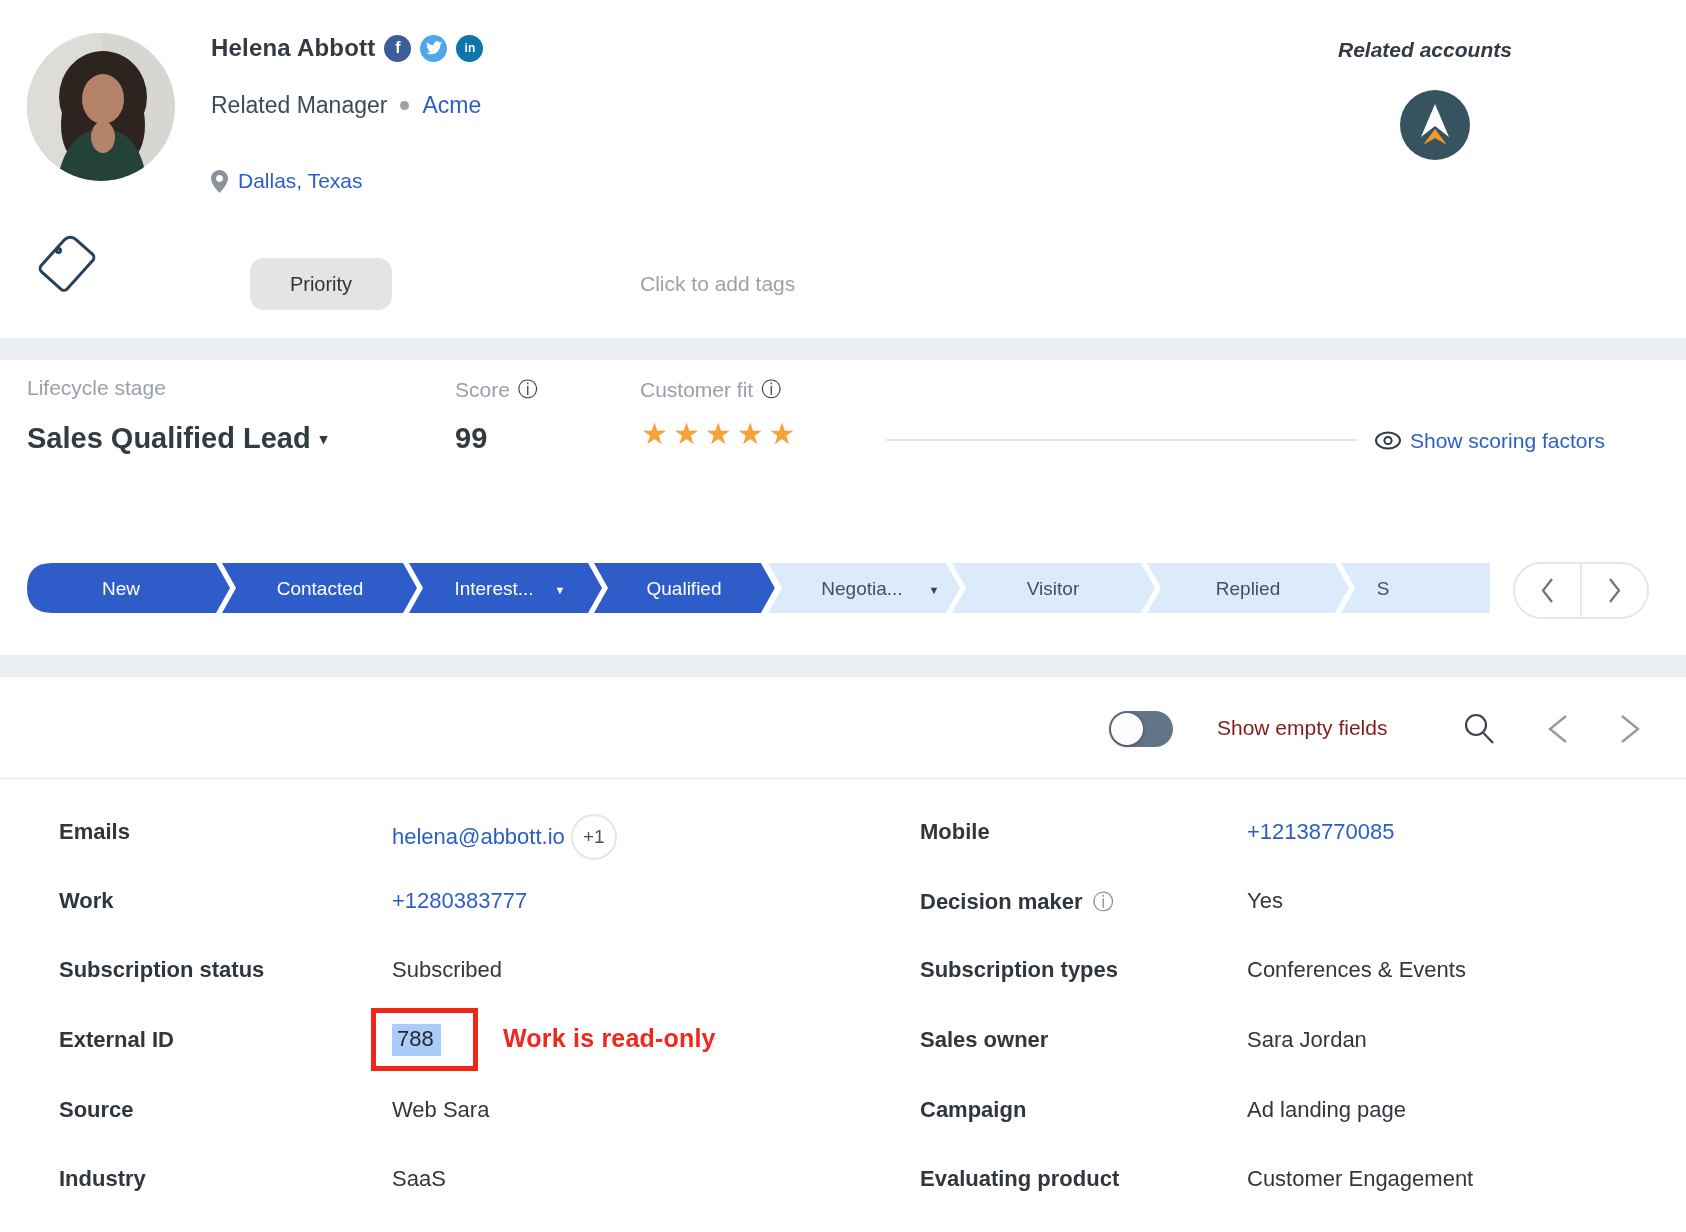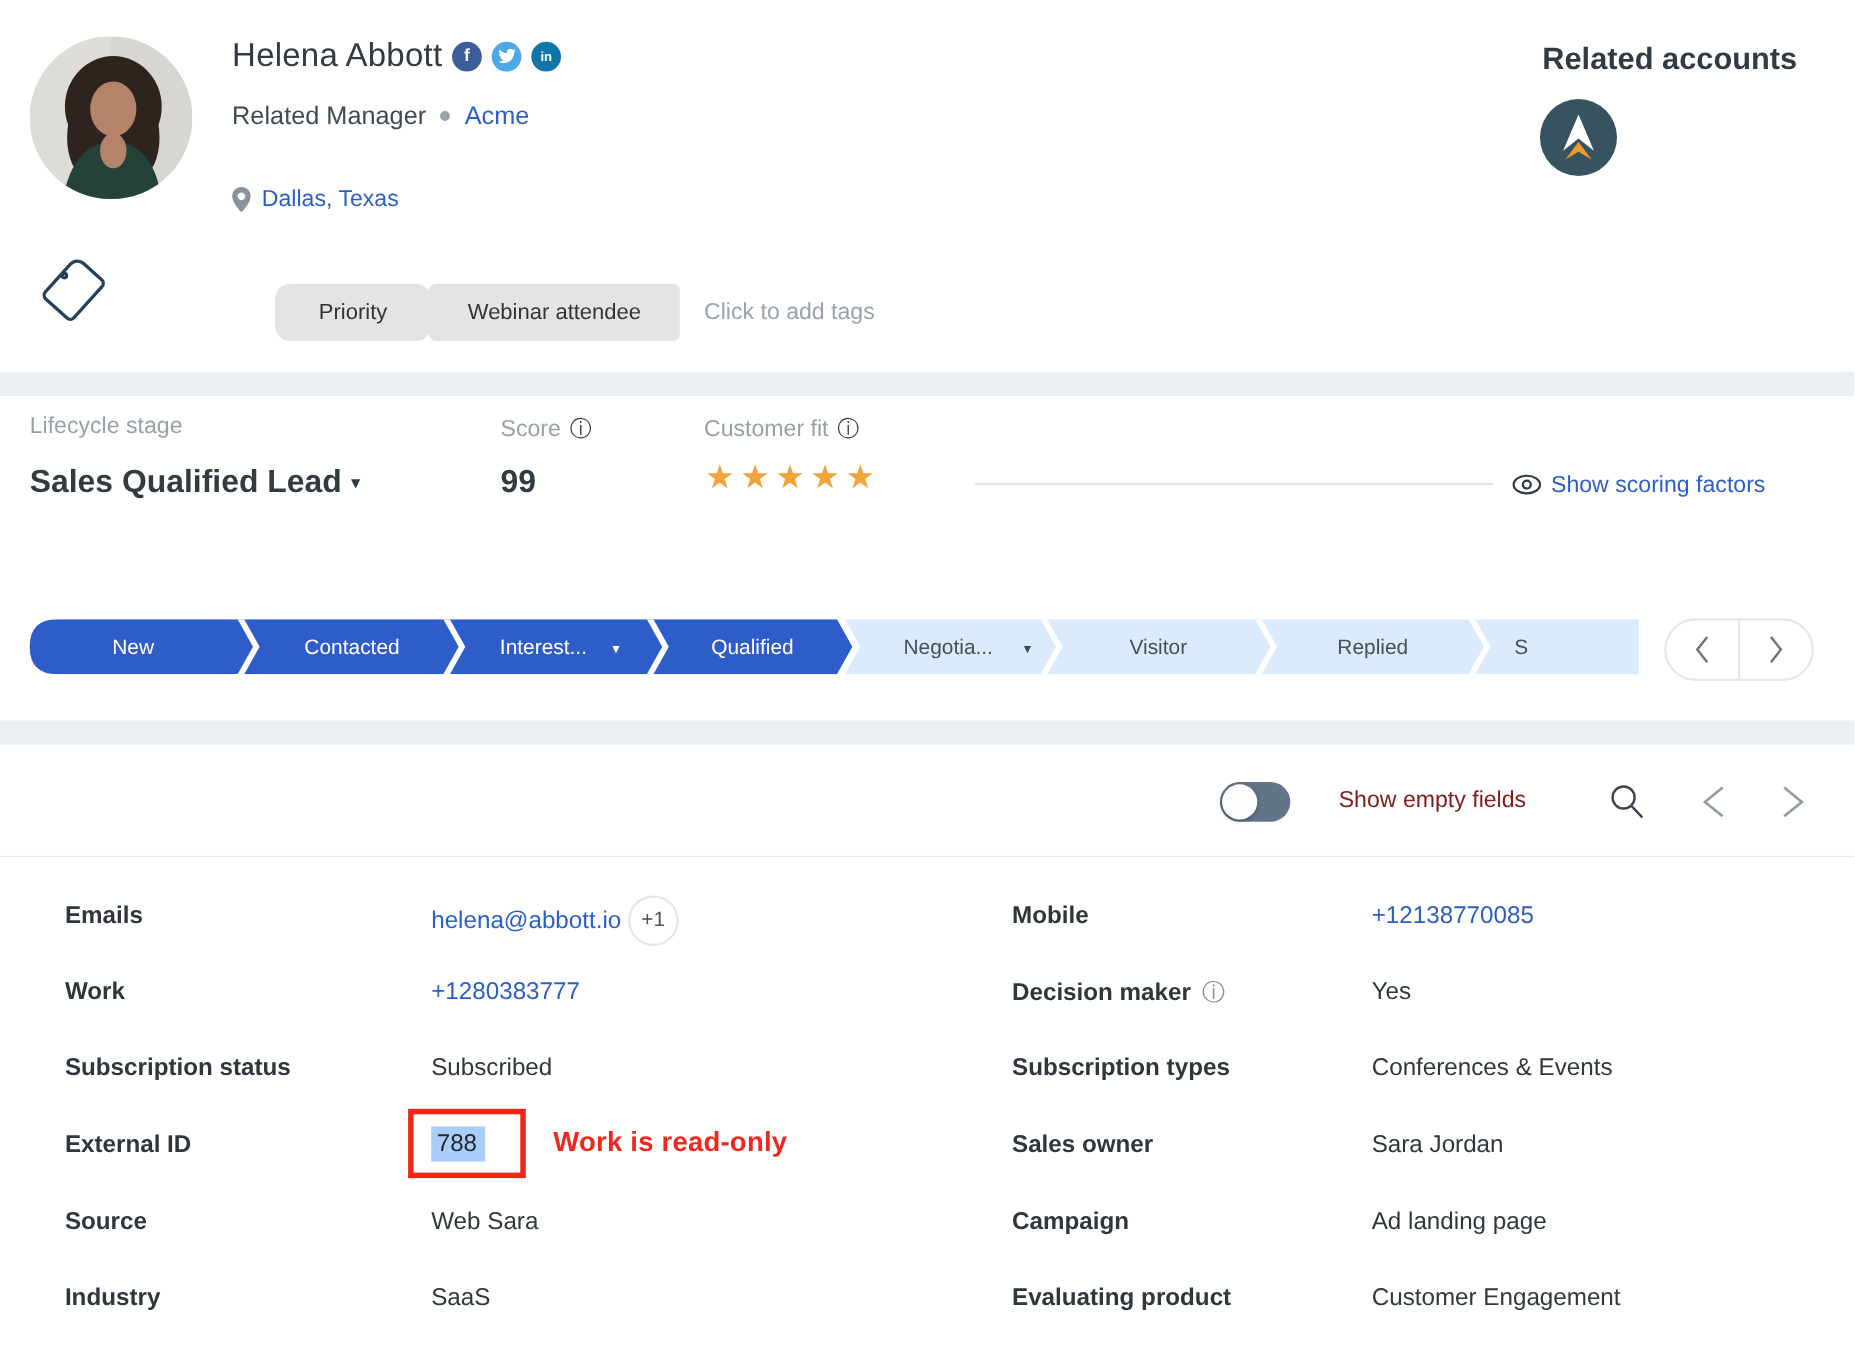--- a/index.html
+++ b/index.html
@@ -8,40 +8,40 @@
     position: relative; width: 1686px; height: 1232px;
     background: #fff; overflow: hidden;
     font-family: "Liberation Sans", sans-serif; color:#333b42;
   }
   .abs { position: absolute; }
   svg text { font-family: "Liberation Sans", sans-serif; }
 
   
   .avatar { left:27px; top:33px; width:148px; height:148px; border-radius:50%; overflow:hidden; }
   .name-row { left:211px; top:34px; display:flex; align-items:center; gap:9px; }
-  .person-name { font-size:30px; font-weight:400; color:#323b43; letter-spacing:.2px; }
+  .person-name { font-size:24px; font-weight:700; color:#323b43; letter-spacing:.2px; }
   .soc { width:27px; height:27px; border-radius:50%; display:flex; align-items:center; justify-content:center; color:#fff; }
   .soc.fb { background:#3f5c9a; font-weight:700; font-size:16px; }
   .soc.li { background:#0e76a8; font-weight:700; font-size:12px; }
   .soc.tw { background:#4da7e8; }
   .subtitle-row { left:211px; top:92px; display:flex; align-items:center; gap:13px; font-size:23px; }
   .job-title { color:#3f4a54; }
   .dot-sep { width:9px; height:9px; border-radius:50%; background:#9aa3ab; }
   a.link, .link { color:#2c5fc6; text-decoration:none; cursor:pointer; }
   .loc-row { left:211px; top:169px; display:flex; align-items:center; gap:10px; font-size:21px; }
 
   .tag-icon-box { left:31px; top:226px; width:74px; height:78px; }
   .tag-body { position:absolute; left:17px; top:12px; width:38px; height:50px;
     border:3px solid #26425b; border-radius:6px 6px 10px 6px; transform:rotate(-138deg); }
   .tag-hole { position:absolute; left:24px; top:21px; width:7px; height:7px; border:3px solid #26425b; border-radius:50%; }
   .chip { position:absolute; top:258px; height:52px; background:#e4e4e4; border-radius:6px;
     display:flex; align-items:center; justify-content:center; font-size:20px; color:#333; cursor:pointer; }
   .add-tags { left:640px; top:272px; font-size:21px; color:#9aa3ac; cursor:text; }
 
-  .related-label { left:1402px; top:38px; font-size:28px; font-weight:600; color:#323b44; }
+  .related-label { left:1338px; top:38px; font-size:21px; font-weight:600; color:#323b44;font-style:italic; }
 
   .band { left:0; width:1686px; height:22px; background:#ebeef3; }
 
   .mini-label { font-size:21px; color:#98a1a9; display:flex; align-items:center; gap:8px; }
   .big-value { font-size:29px; font-weight:700; color:#333b42; display:flex; align-items:center; gap:9px; }
   .caret { font-size:15px; color:#333b42; }
   .info-glyph { font-size:20px; color:#3a4249; font-style:normal; }
   .stars { font-size:30px; color:#f2a33c; letter-spacing:5px; }
   .score-hr { left:886px; top:439px; width:472px; height:2px; background:#e2e6eb; }
   .show-scoring { left:1410px; top:429px; font-size:21px; }
@@ -119,23 +119,20 @@
       <path d="M23,55 L35,39 L47,55 L35,48 Z" fill="#ef9a2d"></path>
     </svg>
   </div>
 
   <div class="abs tag-icon-box">
     <div class="tag-body"></div>
     <div class="tag-hole"></div>
   </div>
   <div class="chip" style="left:250px; width:142px;border-radius:14px;">
     <span>Priority</span>
-  </div>
-  <div class="chip" style="left:390px; width:228px;">
-    <span>Webinar attendee</span>
   </div>
   <div class="abs add-tags">Click to add tags</div>
 
   <div class="abs band" style="top:338px;"></div>
 
   <div class="abs mini-label" style="left:27px; top:376px;">
     <span>Lifecycle stage</span>
   </div>
   <div class="abs big-value" style="left:27px; top:422px;">
     <span>Sales Qualified Lead</span>

